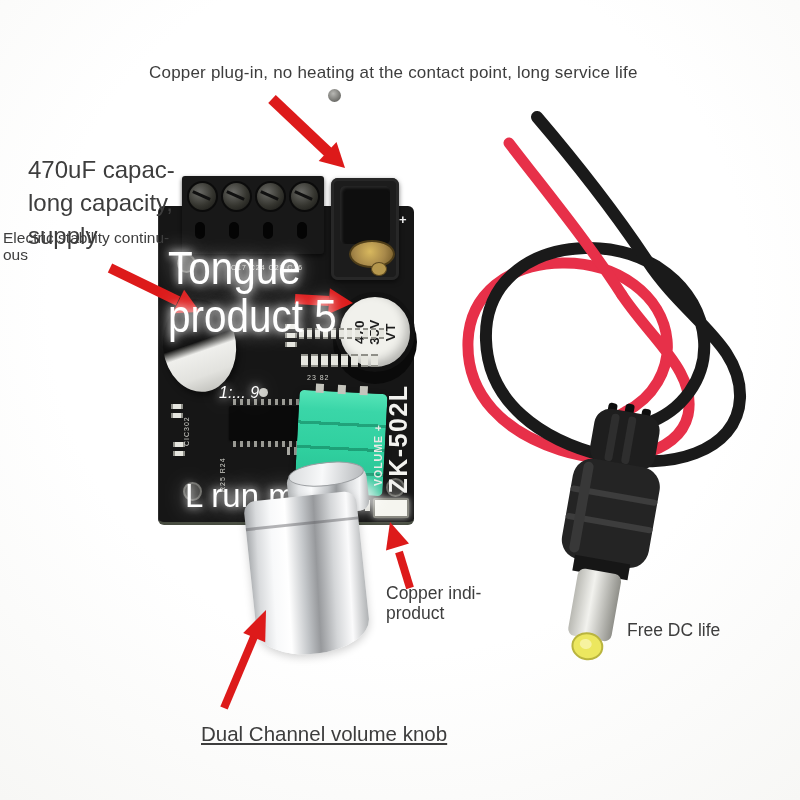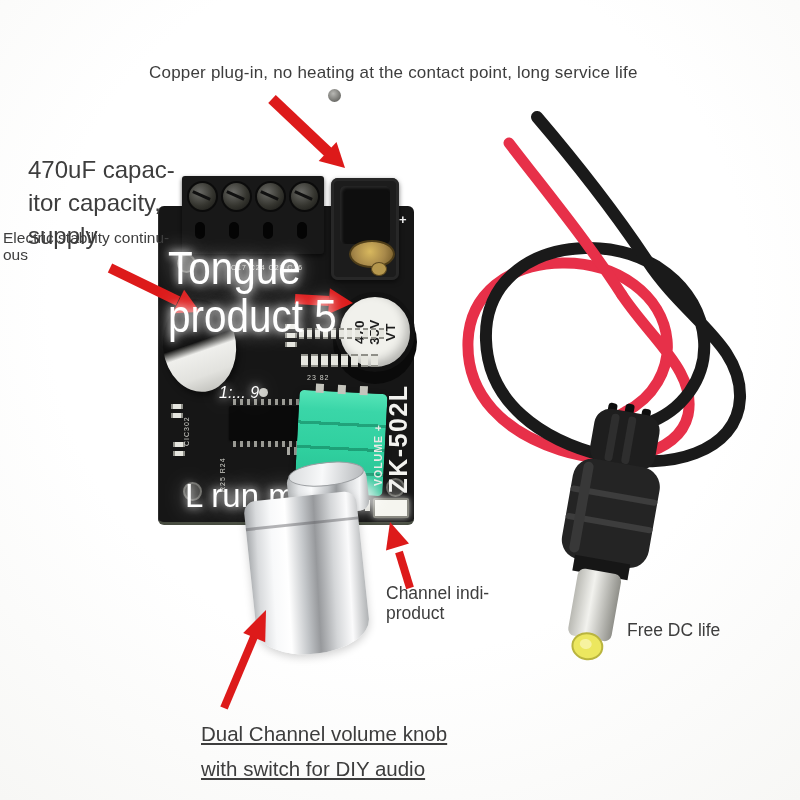--- a/index.html
+++ b/index.html
@@ -279,34 +279,33 @@
 
       <line x1="410" y1="588" x2="399" y2="552" stroke-width="8"></line>
       <polygon points="390,522 409,543.4 386,550.4" stroke="none"></polygon>
     </g>
   </svg>
 
   <div class="abs note note-top">Copper plug-in, no heating at the contact point, long service life</div>
 
   <div class="abs note note-cap">
     <div>470uF capac-</div>
-    <div>itor capacity,</div>
+    <div>long capacity,</div>
     <div>supply</div>
   </div>
 
   <div class="abs note note-stab">
     <div>Electric stability continu-</div>
     <div>ous</div>
   </div>
 
   <div class="abs note note-switch">
-    <div>Channel indi-</div>
+    <div>Copper indi-</div>
     <div>product</div>
   </div>
 
   <div class="abs note note-dc">Free DC life</div>
 
   <div class="abs note note-bottom">
     <div>Dual Channel volume knob</div>
-    <div>with switch for DIY audio</div>
   </div>
 
 </div>
 
 </body></html>

